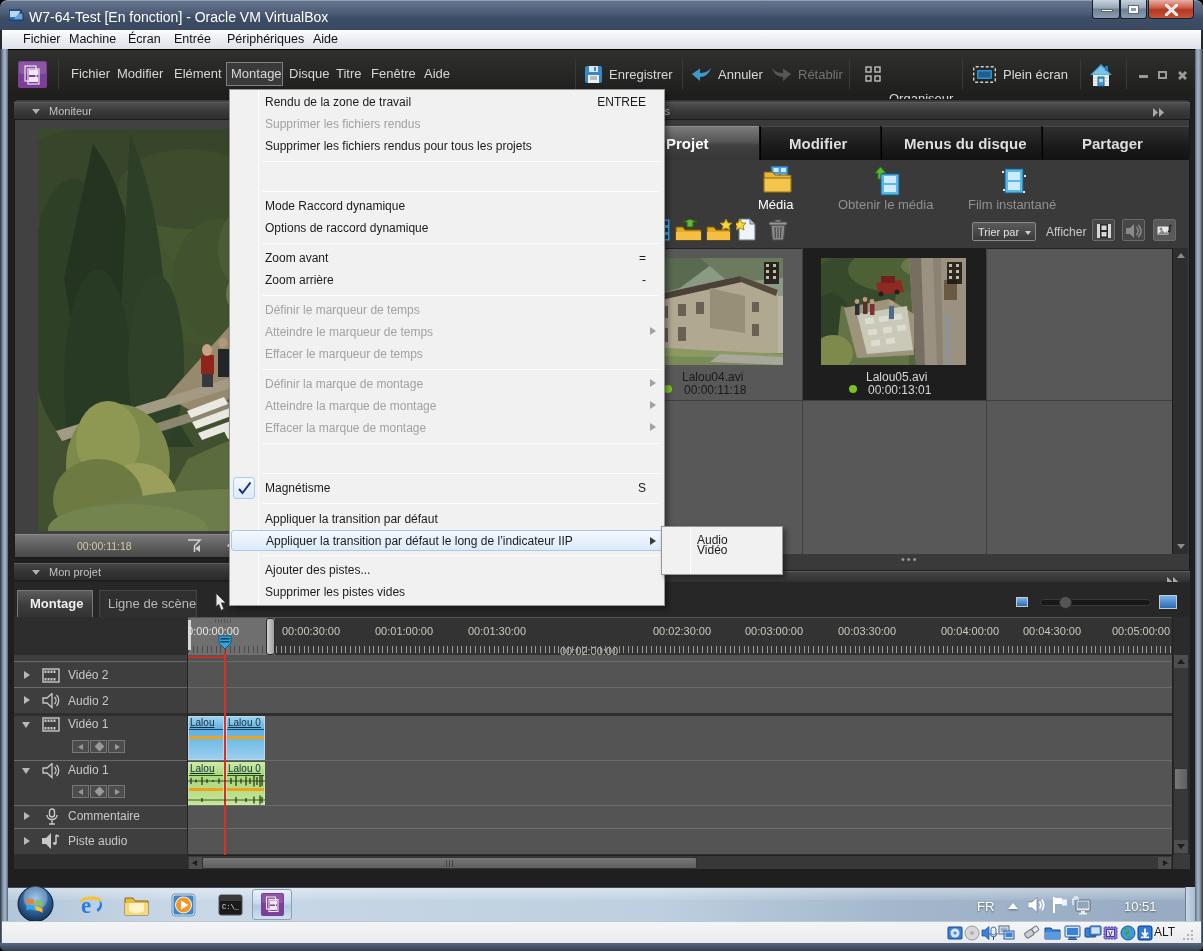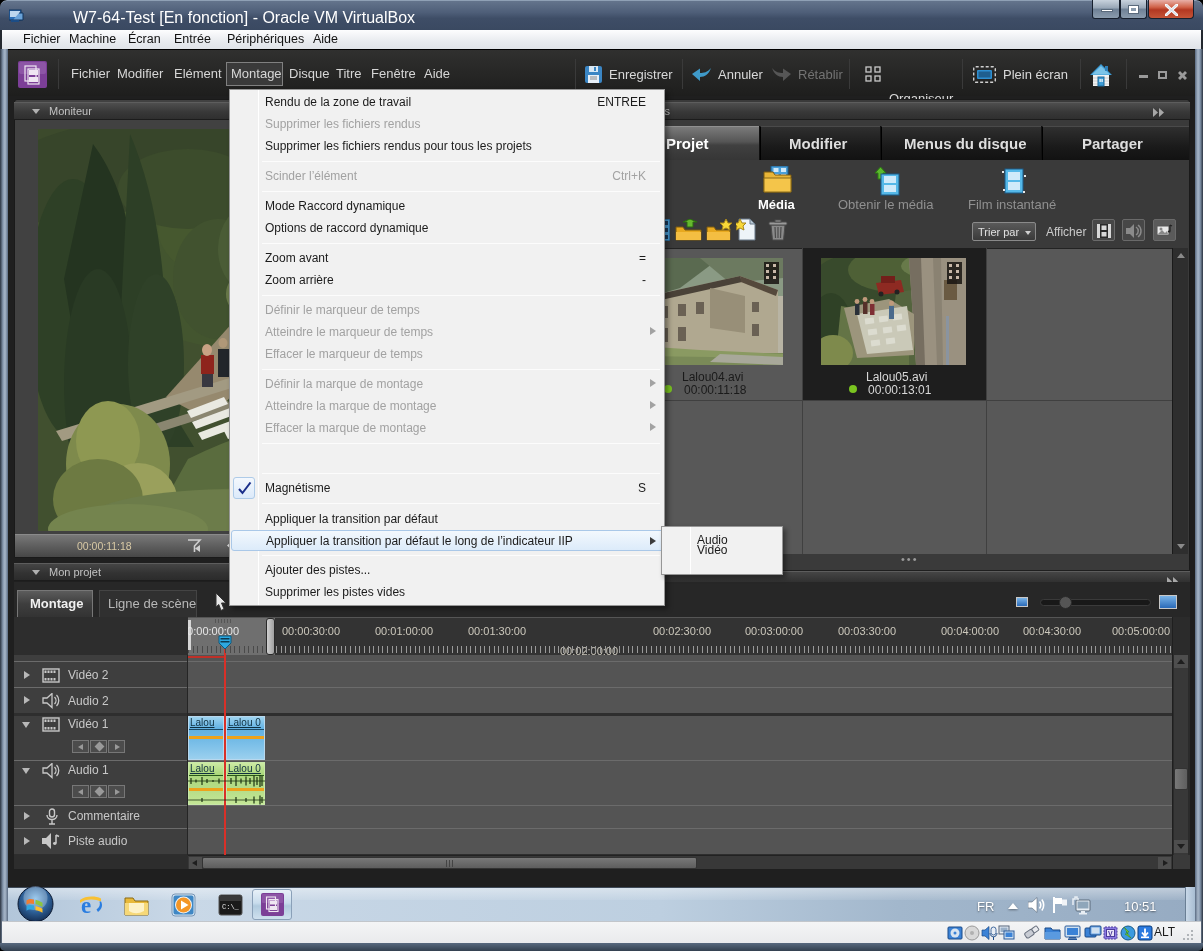--- a/index.html
+++ b/index.html
@@ -6,21 +6,21 @@
 html,body { width:1203px; height:951px; background:#000; overflow:hidden;
   font-family:"Liberation Sans", sans-serif; }
 .abs { position:absolute; }
 span { white-space:nowrap; }
 #win { position:absolute; left:0; top:0; width:1203px; height:951px;
   border-radius:7px 7px 5px 5px; overflow:hidden; background:#23282f; }
 
 #titlebar { position:absolute; left:0; top:0; width:1203px; height:30px;
   background:linear-gradient(#64748c 0%, #4e5e78 40%, #3e4d66 60%, #3a4961 100%);
   border-radius:7px 7px 0 0; border-top:1px solid #8fa0b5; }
-#title-text { position:absolute; left:29px; top:8px; color:#fff; font-size:16px;margin-left:44px; }
+#title-text { position:absolute; left:29px; top:8px; color:#fff; font-size:14px; }
 #vbicon { position:absolute; left:9px; top:7px; width:16px; height:16px; }
 .capbtns { position:absolute; right:8px; top:0; height:19px; }
 .capbtn { position:absolute; top:0; height:19px;
   background:linear-gradient(#c8d2dd 0%, #97a6b6 45%, #6e8095 50%, #8b9cae 100%);
   border:1px solid #17202e; border-top:none; }
 .capbtn .g { position:absolute; color:#fff; font-weight:bold; }
 
 #vmenubar { position:absolute; left:2px; top:30px; width:1199px; height:19px;
   background:linear-gradient(#fdfdfe, #e8ebef 60%, #dfe3e8);
   font-size:12.5px; color:#111; }
@@ -266,21 +266,21 @@
 
 <svg class="abs" style="left:763px; top:166px;" width="30" height="28" viewBox="0 0 30 28">
   <rect x="8" y="0" width="17" height="13" fill="#4a9fd8" stroke="#1a5a88"></rect>
   <rect x="10.5" y="2" width="5" height="4" fill="#cfe8f8"></rect>
       <rect x="18" y="2" width="5" height="4" fill="#cfe8f8"></rect>
   <rect x="10.5" y="8" width="5" height="4" fill="#cfe8f8"></rect>
       <rect x="18" y="8" width="5" height="4" fill="#cfe8f8"></rect>
   <path d="M1 6 L10 6 L12 9 L28 9 L28 26 L1 26 Z" fill="#e8b537" stroke="#7a5a10"></path>
   <path d="M1 12 L28 12 L28 26 L1 26 Z" fill="#f4c54a" stroke="#8a6a18"></path>
 </svg>
-<span class="abs" style="left:758px; top:197px; font-size:13px; font-weight:bold; color:#fff;">Média</span>
+<span class="abs" style="left:758px; top:197px; font-size:13px; font-weight:normal; color:#fff;">Média</span>
 <svg class="abs" style="left:874px; top:166px;" width="26" height="30" viewBox="0 0 26 30">
   <path d="M6.5 1 L12 7 L9 7 L9 13 L4 13 L4 7 L1 7 Z" fill="#5cb82e" stroke="#2a7a10"></path>
   <rect x="7" y="8" width="18" height="21" fill="#55b8e8" stroke="#1a5a88"></rect>
   <rect x="10" y="10" width="12" height="7" fill="#cfeafa"></rect>
   <rect x="10" y="19" width="12" height="7" fill="#cfeafa"></rect>
 </svg>
 <span class="abs" style="left:838px; top:197px; font-size:13px; color:#909090;">Obtenir le média</span>
 <svg class="abs" style="left:1002px; top:167px;" width="24" height="28" viewBox="0 0 24 28">
   <rect x="3" y="2" width="18" height="24" fill="#55b8e8" stroke="#1a5a88"></rect>
   <rect x="6" y="5" width="12" height="8" fill="#cfeafa"></rect>
@@ -780,24 +780,20 @@
         <span class="t">Rendu de la zone de travail</span>
         <span class="sc">ENTREE</span>
       </div>
   <div class="mi dis" style="top:23px;">
         <span class="t">Supprimer les fichiers rendus</span>
       </div>
   <div class="mi" style="top:45px;">
         <span class="t">Supprimer les fichiers rendus pour tous les projets</span>
       </div>
   <div class="msep" style="top:70.5px;"></div>
-  <div class="mi dis" style="top:75px;">
-        <span class="t">Scinder l’élément</span>
-        <span class="sc">Ctrl+K</span>
-      </div>
   <div class="msep" style="top:100.5px;"></div>
   <div class="mi" style="top:104.5px;">
         <span class="t">Mode Raccord dynamique</span>
       </div>
   <div class="mi" style="top:126.5px;">
         <span class="t">Options de raccord dynamique</span>
       </div>
   <div class="msep" style="top:152.5px;"></div>
   <div class="mi" style="top:156.5px;">
         <span class="t">Zoom avant</span>

